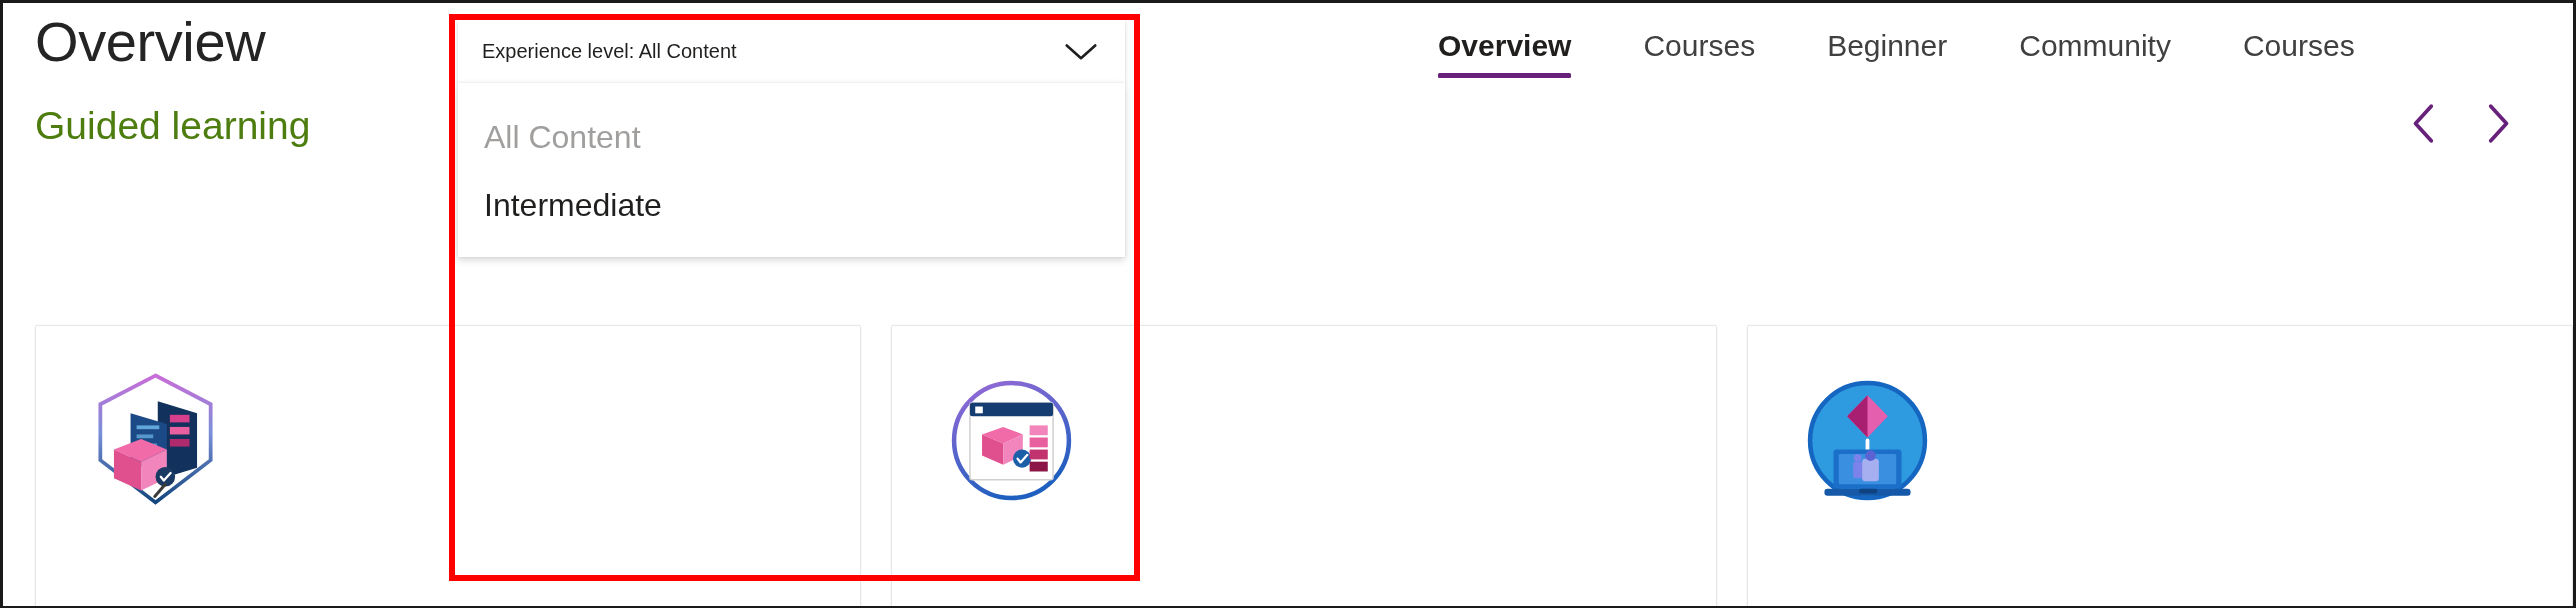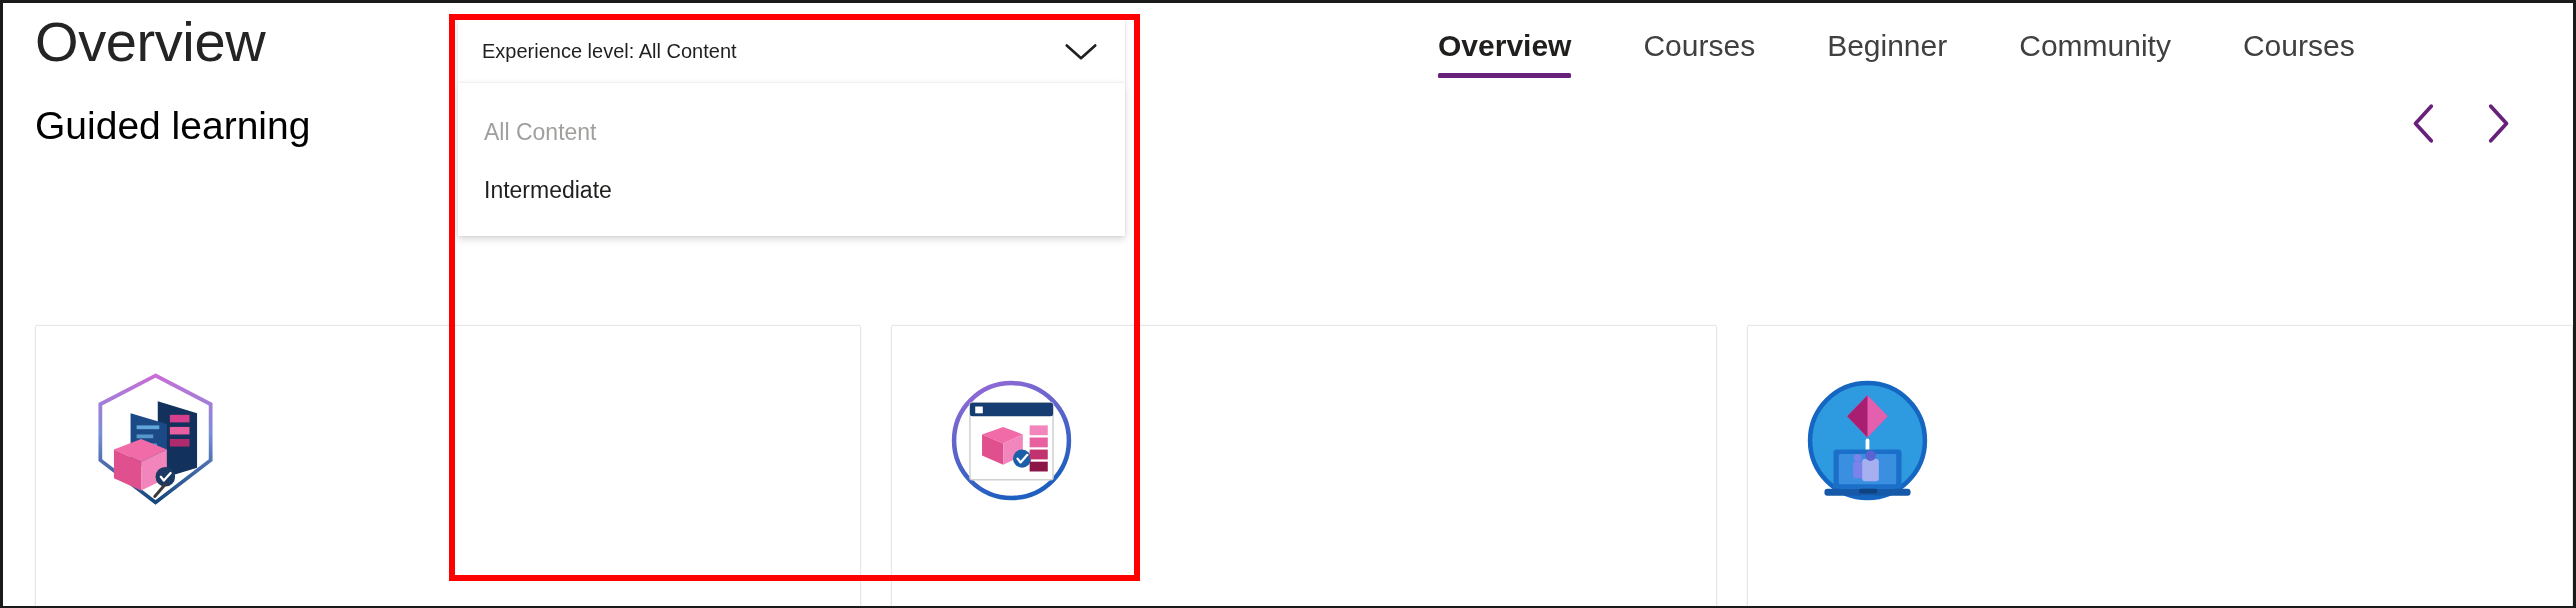--- a/index.html
+++ b/index.html
@@ -74,21 +74,21 @@
     border-radius: 1.5px;
   }
 
   
   .section-heading {
     position: absolute;
     left: 32px;
     top: 100px;
     font-size: 39px;
     font-weight: 400;
-    color: #000000;
+    color: #4d7c0f;
     line-height: 1.2;
     white-space: nowrap;
   }
 
   .carousel-ctrls {
     position: absolute;
     right: 52px;
     top: 97px;
     display: flex;
     align-items: center;
@@ -164,21 +164,21 @@
 
   .exp-dd-panel {
     margin-left: 0px;
     margin-top: 0px;
     background: #ffffff;
     box-shadow: 0 3px 7.6px rgba(0,0,0,0.16), 0 0 2.3px rgba(0,0,0,0.10);
     padding: 20px 0 16.7px 0;
     width: 100%;
   }
   .exp-dd-option {
-    font-size: 23px;
+    font-size: 32px;
     color: #201f1e;
     padding: 16px 26px;
     line-height: 1.15;
     cursor: pointer;
     white-space: nowrap;
   }
   .exp-dd-option.selected { color: #a19f9d; }
 
   
   .annot-box {

